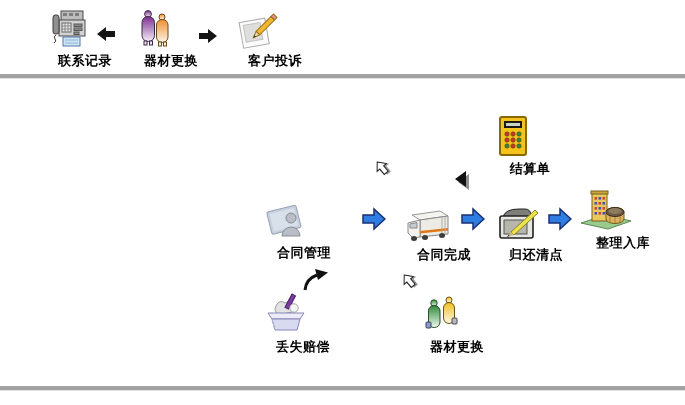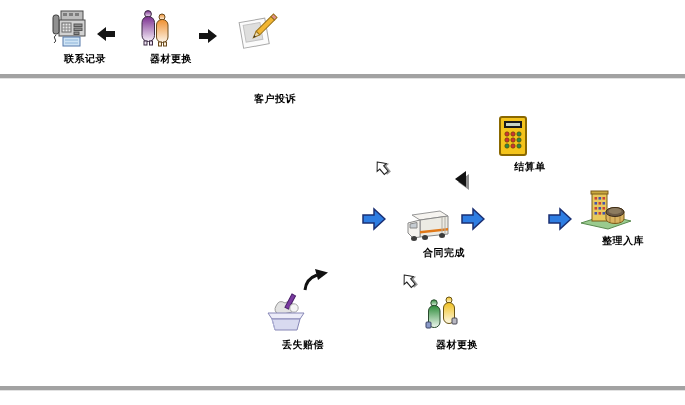--- a/index.html
+++ b/index.html
@@ -1,21 +1,21 @@
 <!DOCTYPE html>
 <html><head>
 <meta charset="utf-8">
 <style>
   html,body{margin:0;padding:0;background:#fff;}
   #stage{position:relative;width:685px;height:405px;background:#ffffff;overflow:hidden;
          font-family:"Liberation Sans","DejaVu Sans",sans-serif;}
   .divider{position:absolute;left:0;width:685px;height:4px;background:#a2a2a2;border-bottom:1px solid #e2e2e2;}
   .node{position:absolute;width:72px;display:flex;flex-direction:column;align-items:center;cursor:default;}
   .node .icon{height:44px;display:flex;align-items:flex-end;justify-content:center;}
-  .node .label{margin-top:2px;font-size:10px;font-weight:700;color:#000;white-space:nowrap;letter-spacing:0.5px;margin-left:34px;}
+  .node .label{margin-top:2px;font-size:13px;font-weight:700;color:#000;white-space:nowrap;letter-spacing:0.5px;margin-left:34px;}
   .arrow{position:absolute;}
 </style>
 </head>
 <body>
 
 <div id="stage">
 
   <div class="node" style="left:32px;top:6px;">
     <span class="icon">
       <svg width="44" height="44" viewBox="0 0 44 44">
@@ -85,21 +85,21 @@
     </span>
     <span class="label">器材更换</span>
   </div>
 
   <span class="arrow" style="left:198px;top:29px;">
     <svg width="19" height="14" viewBox="0 0 19 14">
         <polygon points="19,7 10,0 10,4 1,4 1,10 10,10 10,14" fill="#151515"></polygon>
       </svg>
   </span>
 
-  <div class="node" style="left:222px;top:6px;gap:40px;">
+  <div class="node" style="left:222px;top:6px;">
     <span class="icon">
       <svg width="46" height="42" viewBox="0 0 46 42">
         <g transform="rotate(-10 20 24)">
           <rect x="6" y="12" width="26" height="26" fill="#fbfbfb" stroke="#a8a8a8"></rect>
           <rect x="9.5" y="15.5" width="17" height="17" fill="#dededd" stroke="#c2c2c2"></rect>
         </g>
         <g transform="rotate(-45 30 18)">
           <rect x="20" y="15.5" width="21" height="5" fill="#f2b632" stroke="#9a7218"></rect>
           <polygon points="20,15.5 13.5,18 20,20.5" fill="#ecdcb4" stroke="#9a7218"></polygon>
           <polygon points="16,16.9 13.5,18 16,19.1" fill="#333"></polygon>
@@ -144,20 +144,33 @@
     <span class="label">结算单</span>
   </div>
 
   <span class="arrow" style="left:452px;top:170px;">
     <svg width="24" height="20" viewBox="0 0 24 20">
       <polygon points="17,4 17,20 6,12" fill="#8f8f8f"></polygon>
       <polygon points="14,1 14,17 3,9" fill="#111"></polygon>
     </svg>
   </span>
 
+  <div class="node" style="left:251px;top:198px;">
+    <span class="icon">
+      <svg width="48" height="42" viewBox="0 0 48 42">
+        <g transform="rotate(-14 22 20)">
+          <rect x="6" y="8" width="30" height="23" rx="2" fill="#c6d0de" stroke="#96a2b4"></rect>
+          <rect x="8.5" y="10.5" width="25" height="18" fill="#d8e0ea"></rect>
+        </g>
+        <circle cx="28" cy="18" r="5" fill="#b9bdc5" stroke="#888c94"></circle>
+        <path d="M19 36 a9 9 0 0 1 18 0 z" fill="#b9bdc5" stroke="#888c94"></path>
+      </svg>
+    </span>
+    <span class="label">合同管理</span>
+  </div>
 
   <span class="arrow" style="left:362px;top:206px;">
     <svg width="24" height="26" viewBox="0 0 24 26">
         <polygon points="1,9 12,9 12,3 23,13 12,23 12,17 1,17" fill="#2e7de2" stroke="#1a2f73" stroke-width="1.5"></polygon>
       </svg>
   </span>
 
   <div class="node" style="left:391px;top:200px;">
     <span class="icon">
       <svg width="54" height="38" viewBox="0 0 54 38">
@@ -177,20 +190,33 @@
     </span>
     <span class="label">合同完成</span>
   </div>
 
   <span class="arrow" style="left:461px;top:206px;">
     <svg width="24" height="26" viewBox="0 0 24 26">
         <polygon points="1,9 12,9 12,3 23,13 12,23 12,17 1,17" fill="#2e7de2" stroke="#1a2f73" stroke-width="1.5"></polygon>
       </svg>
   </span>
 
+  <div class="node" style="left:483px;top:200px;">
+    <span class="icon">
+      <svg width="48" height="38" viewBox="0 0 48 38">
+        <path d="M8 11 q2 -8 16 -8 h6 q6 0 6 7 v2 h-28 z" fill="#7d7d79" stroke="#222"></path>
+        <rect x="5" y="10" width="33" height="22" rx="2" fill="#e6e6e2" stroke="#222" stroke-width="1.6"></rect>
+        <rect x="9" y="14" width="23" height="14" fill="#b6b6ac" stroke="#555"></rect>
+        <polygon points="16,26 19,29 43,7 40,4" fill="#ece24e" stroke="#8a8220"></polygon>
+        <polygon points="16,26 19,29 12,31" fill="#c9b98a"></polygon>
+        <polygon points="13.5,28.7 12,31 14.6,30" fill="#333"></polygon>
+      </svg>
+    </span>
+    <span class="label">归还清点</span>
+  </div>
 
   <span class="arrow" style="left:548px;top:206px;">
     <svg width="24" height="26" viewBox="0 0 24 26">
         <polygon points="1,9 12,9 12,3 23,13 12,23 12,17 1,17" fill="#2e7de2" stroke="#1a2f73" stroke-width="1.5"></polygon>
       </svg>
   </span>
 
   <div class="node" style="left:570px;top:188px;">
     <span class="icon">
       <svg width="54" height="44" viewBox="0 0 54 44">

